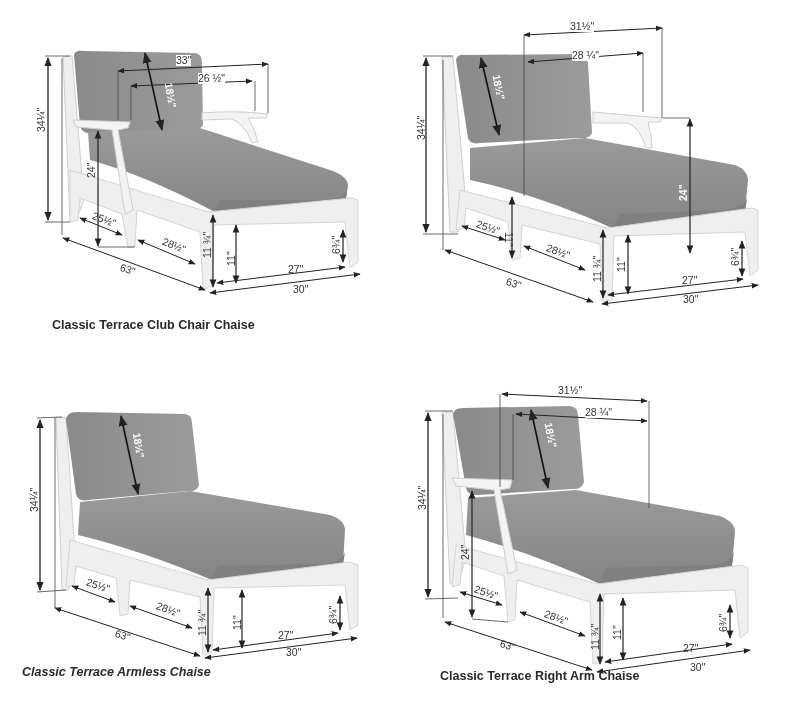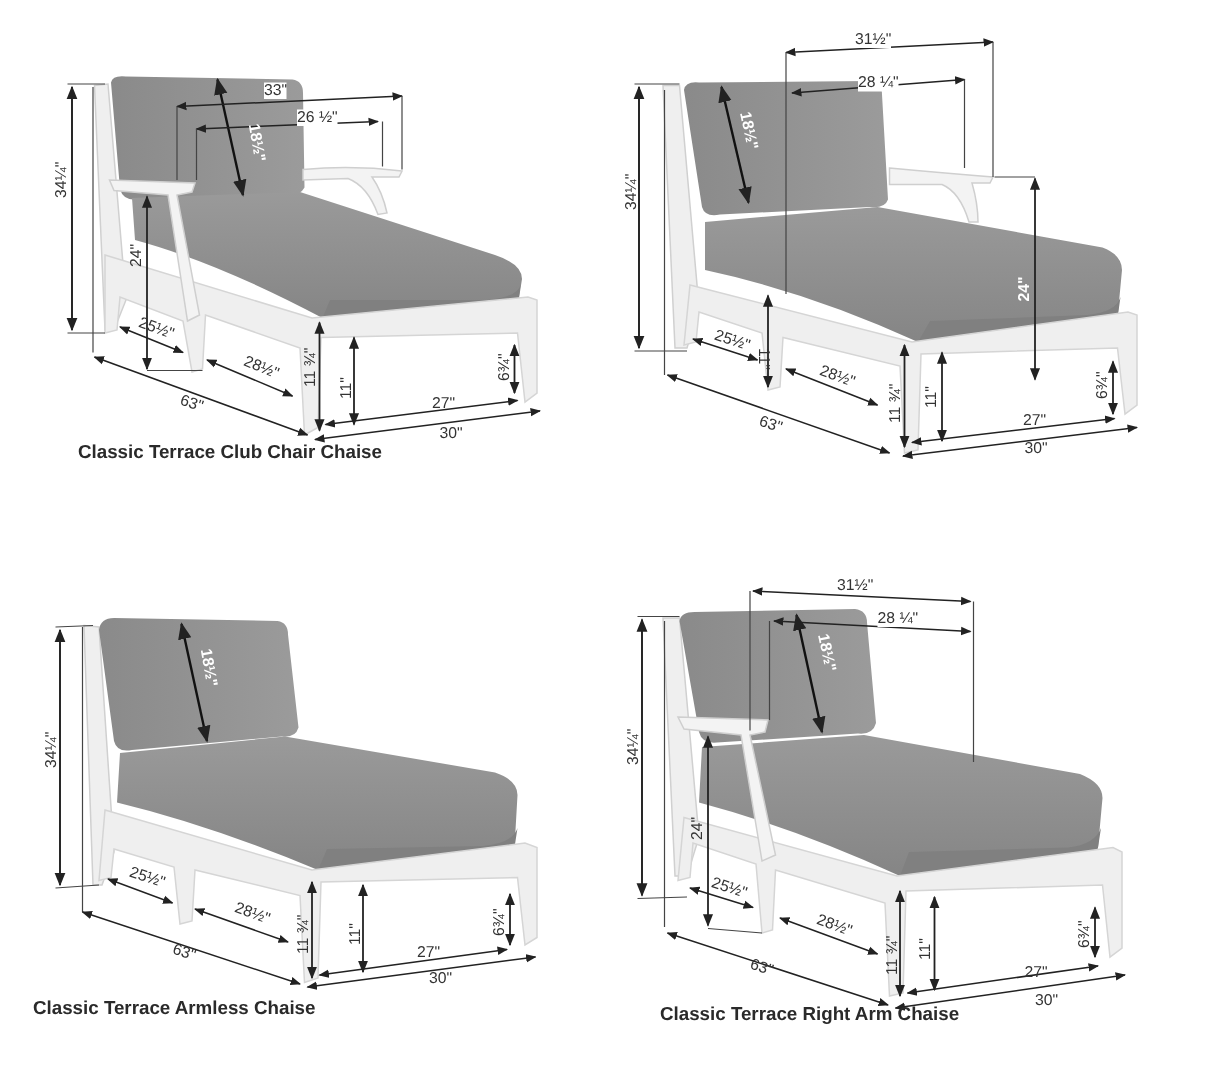--- a/index.html
+++ b/index.html
@@ -74,21 +74,21 @@
   <span class="dim w" style="left:158px;top:90px;transform:rotate(80deg);">18½"</span>
   <span class="dim rot-90" style="left:86px;top:178px;">24"</span>
   <span class="dim" style="left:92px;top:214px;transform:rotate(20deg);">25½"</span>
   <span class="dim" style="left:162px;top:240px;transform:rotate(22deg);">28½"</span>
   <span class="dim" style="left:120px;top:264px;transform:rotate(18deg);">63"</span>
   <span class="dim rot-90" style="left:202px;top:258px;">11 ¾"</span>
   <span class="dim rot-90" style="left:226px;top:266px;">11"</span>
   <span class="dim rot-90" style="left:331px;top:254px;">6¾"</span>
   <span class="dim" style="left:288px;top:264px;">27"</span>
   <span class="dim" style="left:293px;top:284px;">30"</span>
-  <div class="caption" style="left:52px;top:294px;">Classic Terrace Club Chair Chaise</div>
+  <div class="caption" style="left:52px;top:318px;">Classic Terrace Club Chair Chaise</div>
 </div>
 
 <div class="panel" style="left:400px;top:0;width:409px;height:350px;">
   <svg width="409" height="350">
     <polygon points="42,57 53,57 66,205 58,232 50,232" fill="#efefef" stroke="#d0d0d0" stroke-width="1"></polygon>
     <path d="M56,60 Q57,54 66,55 L180,54 Q188,55 188,63 L192,133 Q190,139 180,138 L80,143 Q70,145 68,138 Z" fill="url(#cushBack)"></path>
     <path d="M70,148 L185,138 L335,165 Q348,170 348,180 L345,212 Q340,224 320,224 L212,228 Q140,195 70,180 Z" fill="url(#cush)"></path>
     <path d="M212,228 L320,224 Q340,224 345,212 L347,198 Q344,208 325,210 L220,214 Z" fill="#808080"></path>
     <polygon points="60,190 208,228 352,208 358,210 358,270 350,276 345,232 214,236 212,300 203,302 200,244 122,225 120,258 112,260 108,222 66,208 64,228 56,230" fill="#efefef" stroke="#d5d5d5" stroke-width="1"></polygon>
     <path d="M193,112 Q225,115 262,118 L260,122 L248,122 Q252,136 252,148 L246,148 Q240,128 228,123 L193,123 Z" fill="#f3f3f3" stroke="#cfcfcf" stroke-width="1"></path>
@@ -154,21 +154,21 @@
   <span class="dim rot-90" style="left:29px;top:122px;">34¼"</span>
   <span class="dim w" style="left:126px;top:50px;transform:rotate(80deg);">18½"</span>
   <span class="dim" style="left:86px;top:190px;transform:rotate(18deg);">25½"</span>
   <span class="dim" style="left:156px;top:214px;transform:rotate(20deg);">28½"</span>
   <span class="dim" style="left:115px;top:240px;transform:rotate(18deg);">63"</span>
   <span class="dim rot-90" style="left:197px;top:246px;">11 ¾"</span>
   <span class="dim rot-90" style="left:232px;top:240px;">11"</span>
   <span class="dim rot-90" style="left:328px;top:234px;">6¾"</span>
   <span class="dim" style="left:278px;top:240px;">27"</span>
   <span class="dim" style="left:286px;top:257px;">30"</span>
-  <div class="caption" style="left:22px;top:275px;">Classic Terrace Armless Chaise</div>
+  <div class="caption" style="left:22px;top:275px;font-style:italic;">Classic Terrace Armless Chaise</div>
 </div>
 
 <div class="panel" style="left:400px;top:370px;width:409px;height:353px;">
   <svg width="409" height="353">
     <polygon points="42,42 53,42 66,188 58,214 50,214" fill="#efefef" stroke="#d0d0d0" stroke-width="1"></polygon>
     <path d="M53,44 Q54,38 63,38 L170,36 Q178,37 178,45 L184,112 Q182,120 172,119 L78,125 Q68,126 66,118 Z" fill="url(#cushBack)"></path>
     <path d="M68,128 L176,120 L320,146 Q335,152 335,162 L332,195 Q327,208 308,208 L200,214 Q130,182 66,165 Z" fill="url(#cush)"></path>
     <path d="M200,214 L308,208 Q327,208 332,195 L334,182 Q330,193 312,195 L206,198 Z" fill="#808080"></path>
     <polygon points="56,175 198,214 342,195 348,198 348,262 340,268 335,220 204,224 202,292 193,294 190,232 117,210 115,250 108,252 104,206 62,192 60,215 52,217" fill="#efefef" stroke="#d5d5d5" stroke-width="1"></polygon>
     <polygon points="52,108 112,110 110,118 100,120 117,200 108,204 94,120 56,116" fill="#f3f3f3" stroke="#cfcfcf" stroke-width="1"></polygon>

